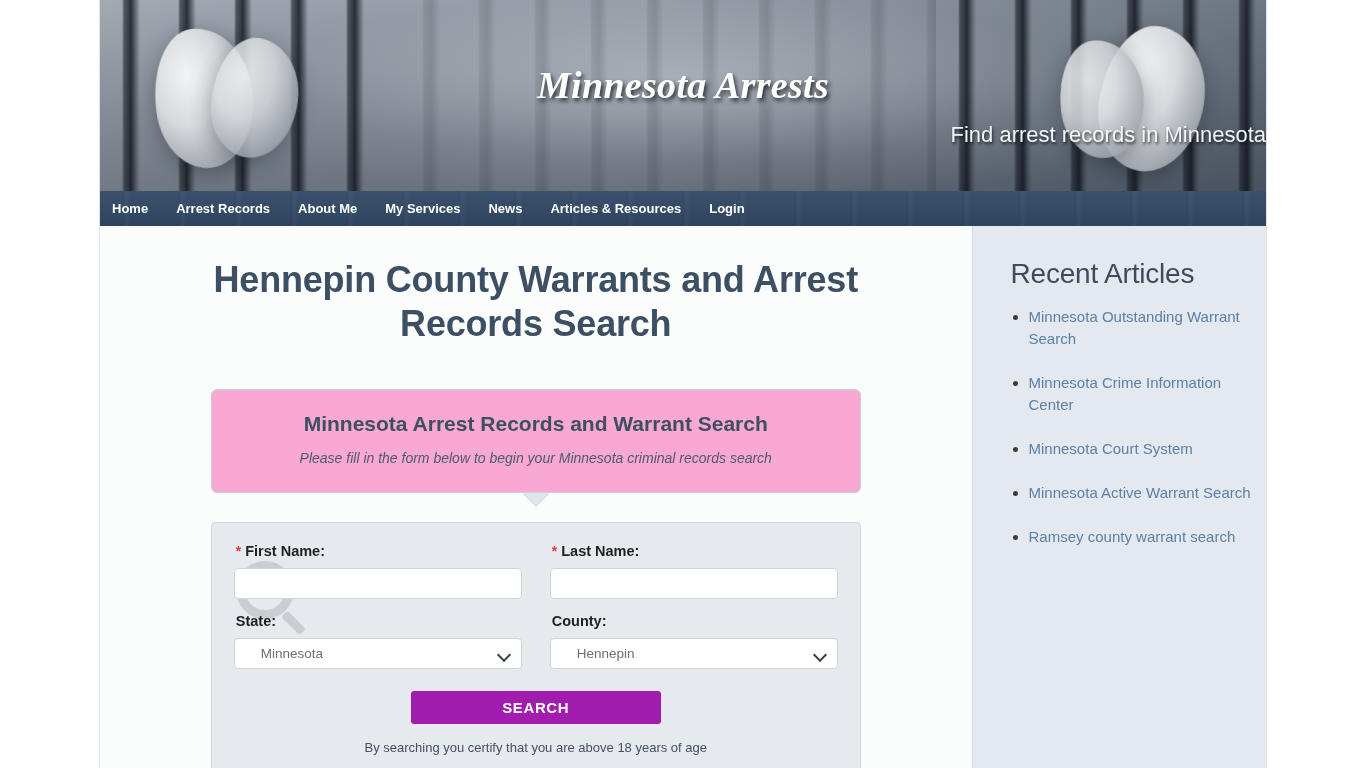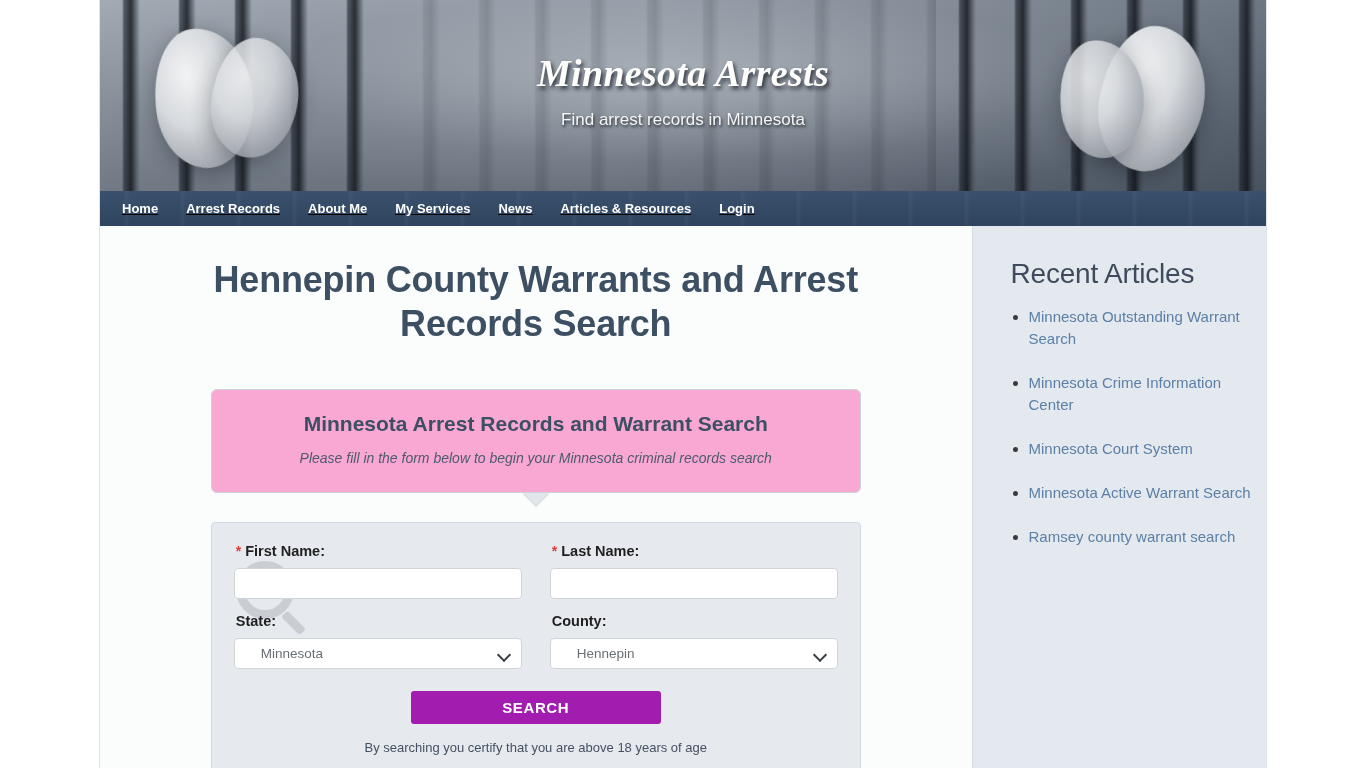--- a/index.html
+++ b/index.html
@@ -77,50 +77,49 @@
   .fist.r1 { right: 62px; top: 26px; width: 104px; height: 146px; transform: rotate(9deg); }
   .fist.r2 { right: 122px;top: 40px; width: 84px;  height: 118px; transform: rotate(-6deg); opacity:.85;}
 
   .banner-text {
     position: absolute;
     left: 0; right: 0; top: 50px;
     text-align: center;
     z-index: 5;
   }
   .site-title {
-    margin: 4px;
+    margin: 16px;
     font-family: "Liberation Serif", serif;
     font-style: italic;
     font-weight: bold;
     font-size: 38px;
     line-height: 1.05;
     color: #fdfdfb;
     letter-spacing: .3px;
     text-shadow: 2px 3px 4px rgba(10,14,20,.75);
   }
   .site-tagline {
     margin: 16px 0 0 0;
-    font-size: 17px;
+    font-size: 22px;
     color: #f4f5f6;
     text-shadow: 1px 2px 3px rgba(10,14,20,.8);
+    text-align: right;
   }
 
   
   .nav {
     position: relative;
     width: 1166px;
     height: 35px;
     background: #354e6b;
     background: linear-gradient(180deg,#3a516d 0%, #2f445e 100%);
     display: flex;
     align-items: center;
-    padding-left: 10px;
     z-index: 6;
     overflow:hidden;
-    text-decoration:underline;
   }
   .nav::after{
     content:"";
     position:absolute; inset:0;
     background-image: repeating-linear-gradient(to right,
       rgba(255,255,255,0.00) 0px, rgba(255,255,255,0.00) 24px,
       rgba(255,255,255,0.035) 26px, rgba(255,255,255,0.00) 30px,
       rgba(255,255,255,0.00) 56px);
     pointer-events:none;
   }

